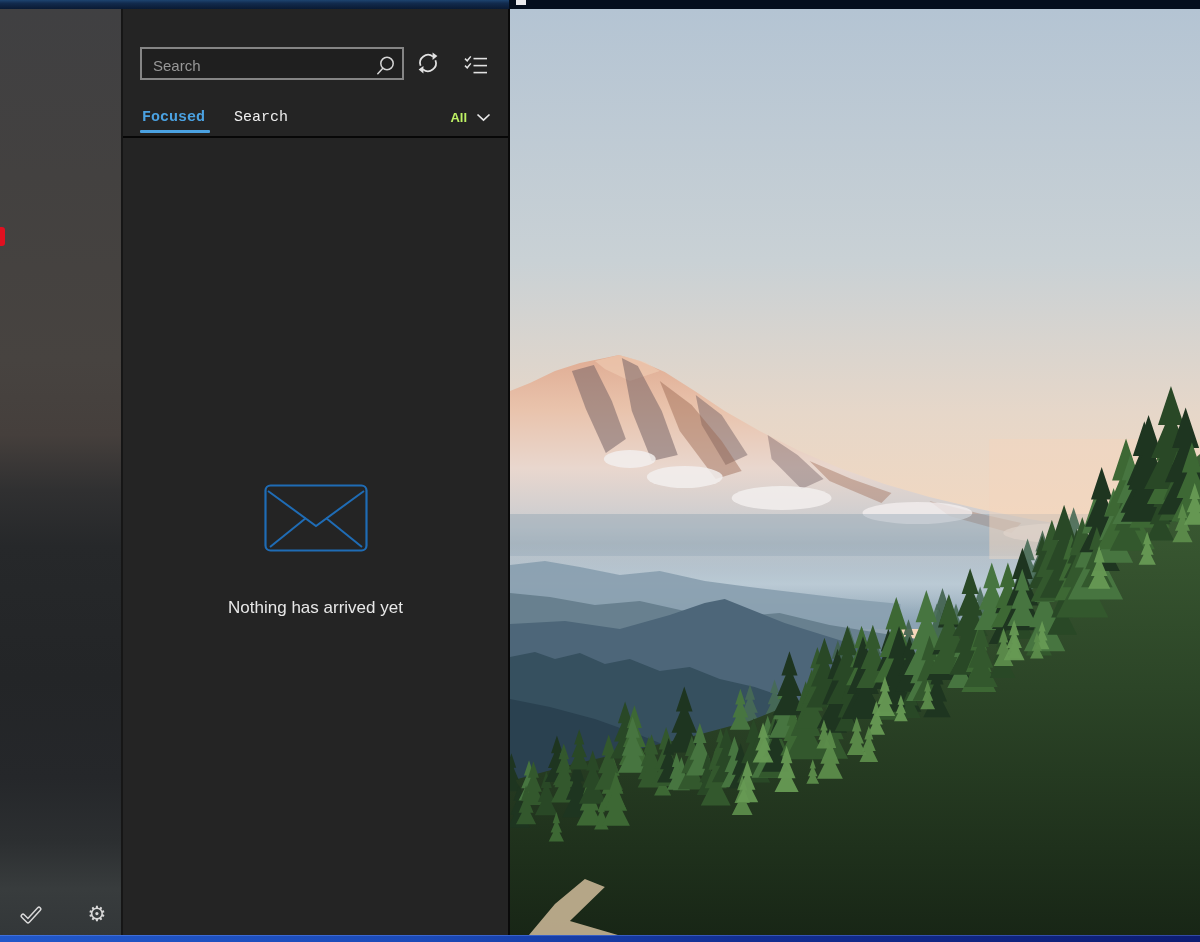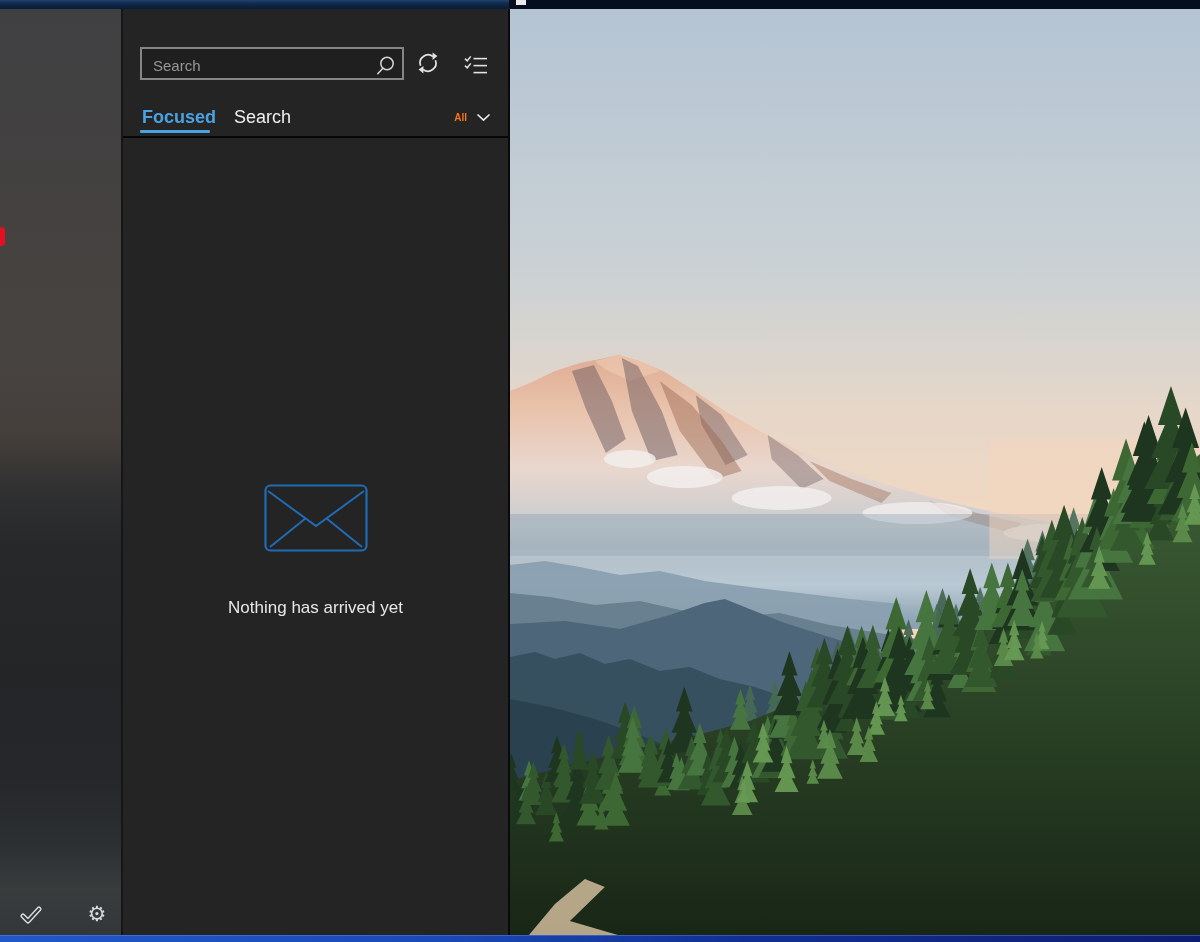--- a/index.html
+++ b/index.html
@@ -37,26 +37,26 @@
   .search-box{position:absolute;left:17px;top:38px;width:264px;height:33px;
       background:#1f1f1f;border:2px solid #858585;}
   .search-box input{position:absolute;left:0;top:0;width:100%;height:100%;background:transparent;
       border:none;outline:none;color:#dcdcdc;font-family:"Liberation Sans",sans-serif;
       font-size:15px;padding:4px 32px 0 11px;}
   .search-box input::placeholder{color:#989898;opacity:1;}
   .search-glass{position:absolute;right:6px;top:6px;width:21px;height:21px;cursor:pointer;}
   .hdr-btn{position:absolute;width:26px;height:26px;background:transparent;border:none;padding:0;cursor:pointer;}
   .hdr-btn svg{display:block;margin:auto;}
   .tab{position:absolute;top:94px;height:28px;background:transparent;border:none;padding:0;
-      font-family:Liberation Sans, sans-serif;font-size:18px;cursor:pointer;}
+      font-family:Liberation Mono, monospace;font-size:15px;cursor:pointer;}
   .tab.active{color:#4ba2e2;font-weight:700;}
   .tab.inactive{color:#efefef;font-weight:400;}
   .tab-underline{position:absolute;left:17px;top:121px;width:70px;height:3px;background:#4ba2e2;border-radius:1px;}
   .filter-group{position:absolute;right:17px;top:98px;height:20px;display:flex;align-items:center;gap:9px;cursor:pointer;}
-  .filter-label{color:#f97316;font-size:10px;font-weight:700;}
+  .filter-label{color:#bef264;font-size:13px;font-weight:700;}
 
   .empty-state{position:absolute;left:0;top:475px;width:385px;display:flex;
       flex-direction:column;align-items:center;}
   .empty-msg{margin-top:46px;color:#e8e8e8;font-size:17px;}
 
   
   .image-pane{position:absolute;left:508px;top:9px;width:692px;height:926px;
       border-left:2px solid #0a0a0a;overflow:hidden;}
   .image-pane svg{display:block;width:690px;height:926px;}
 </style>

